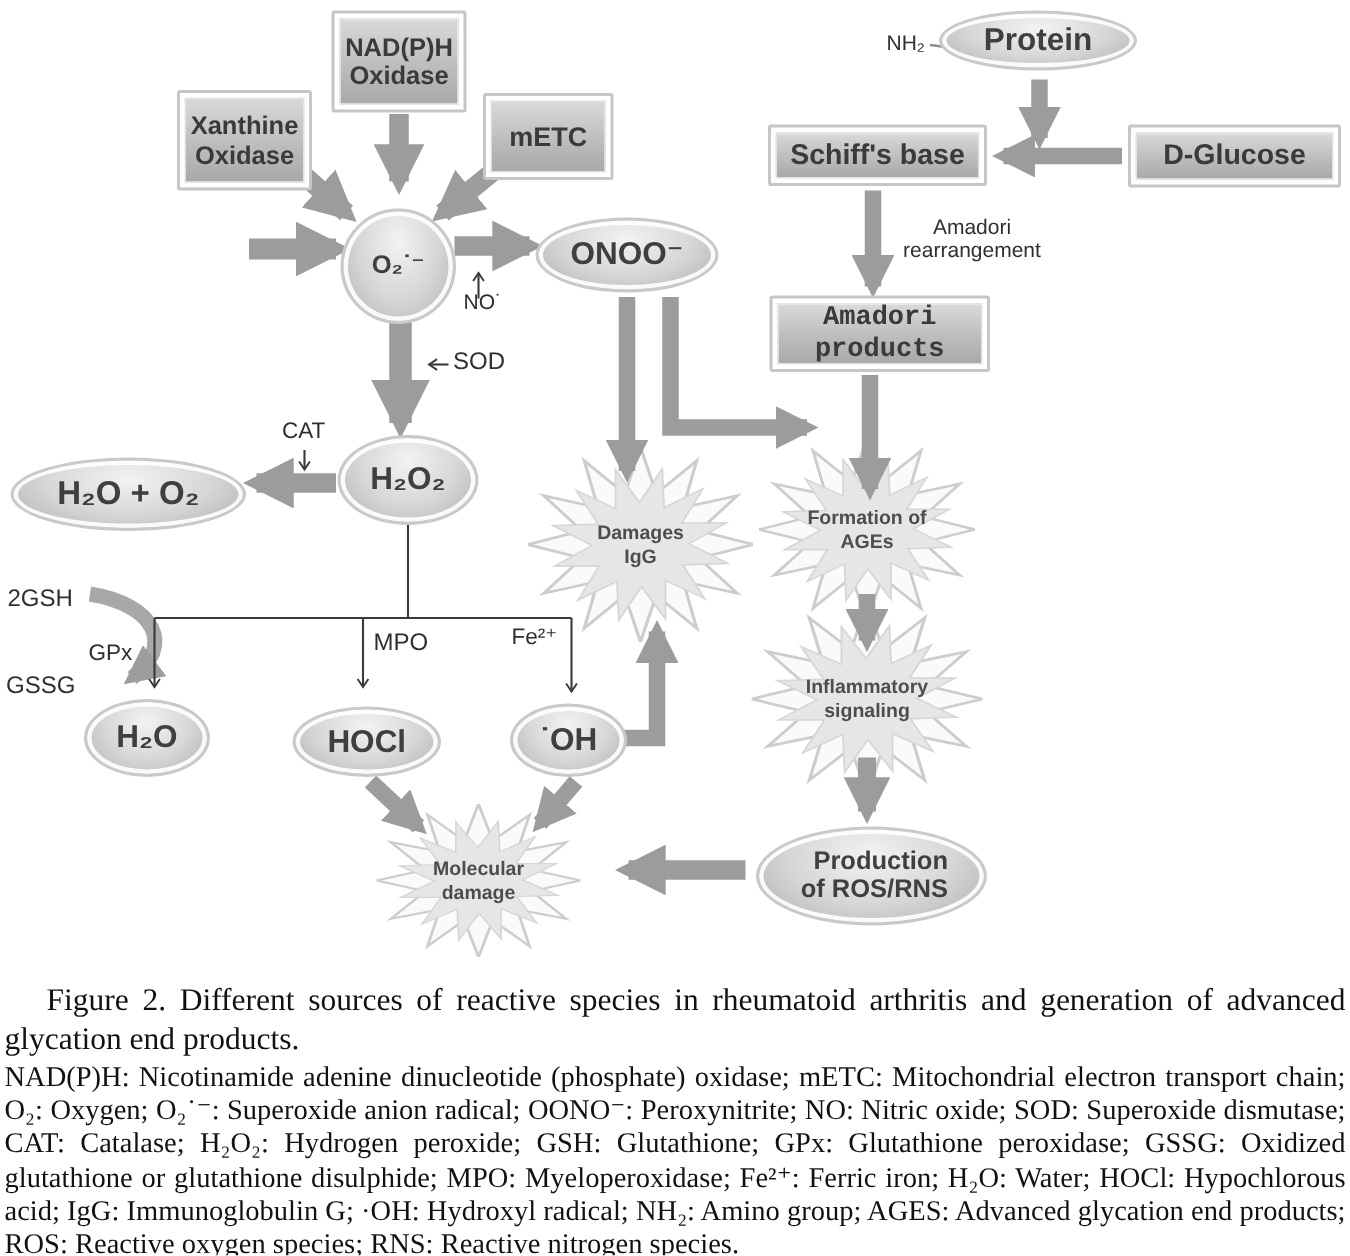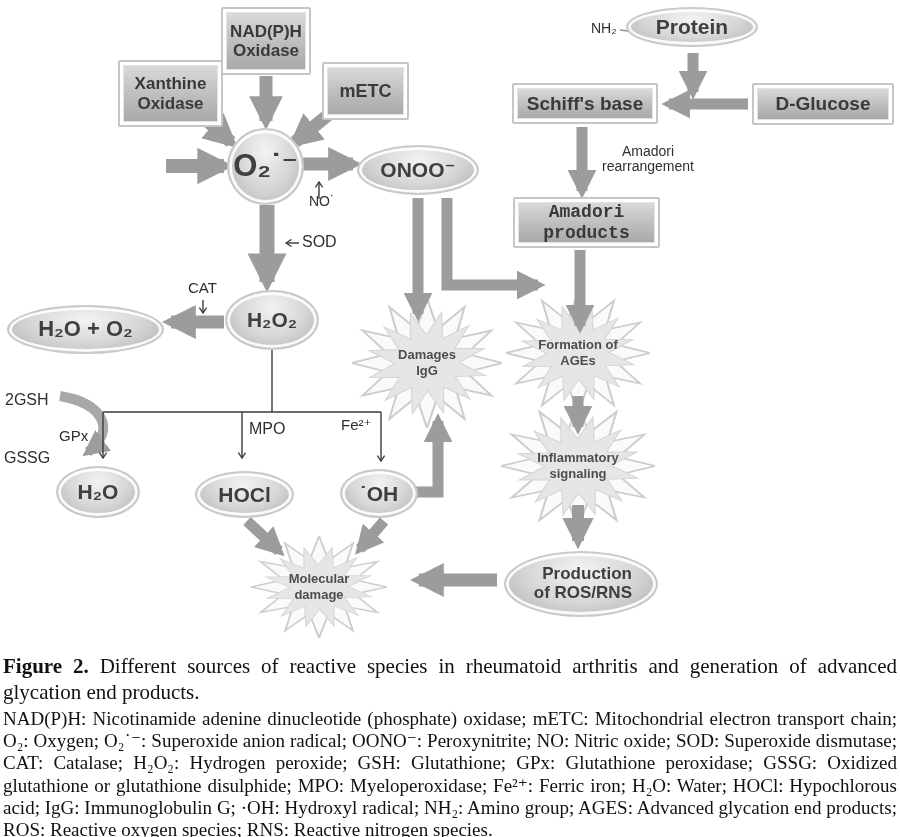--- a/index.html
+++ b/index.html
@@ -26,21 +26,21 @@
     text-align:right;font-size:21px;line-height:1.1;}
 
   .lbl{position:absolute;z-index:3;color:#2f2f2f;font-size:16px;line-height:1.1;}
   .fs13{font-size:14px;} .fs14{font-size:14px;} .fs15{font-size:15px;}
   .fs17{font-size:17px;} .fs18{font-size:18px;} .fs19{font-size:19px;}
   .center{text-align:center;}
 
   .caption{position:absolute;left:3px;top:653px;width:894px;z-index:3;
     font-family:"Liberation Serif","DejaVu Serif",serif;font-size:21px;color:#111;
     text-align:justify;line-height:1.24;}
-  .caption .cap-b{font-weight:bold;}
+  .caption .cap-b{font-weight:normal;margin-left:28px;}
   .legend{position:absolute;left:3px;top:708px;width:894px;z-index:3;
     font-family:"Liberation Serif","DejaVu Serif",serif;font-size:19px;color:#111;
     text-align:justify;line-height:1.17;}
 </style>
 </head>
 <body>
 
 <div id="page">
   <div id="diagram">
 
@@ -113,40 +113,40 @@
         <path d="M103,412 L103,458" marker-end="url(#at)"></path>
         <path d="M242,412 L242,458" marker-end="url(#at)"></path>
         <path d="M381,412 L381,461" marker-end="url(#at)"></path>
         <path d="M319,199 L319,182" marker-end="url(#at)"></path>
         <path d="M203,300 L203,313" marker-end="url(#at)"></path>
         <path d="M299,243 L286,243" marker-end="url(#at)"></path>
         <path d="M620,30 L644,33" stroke="#909090" stroke-width="1.6"></path>
       </g>
     </svg>
 
-    <div class="box" style="left:118px;top:60px;width:105px;height:67px">
+    <div class="box" style="left:118px;top:60px;width:90px;height:67px">
       <div class="box-inner fs17">Xanthine Oxidase</div>
     </div>
     <div class="box" style="left:221px;top:7px;width:90px;height:68px">
       <div class="box-inner fs17">NAD(P)H Oxidase</div>
     </div>
     <div class="box" style="left:322px;top:62px;width:87px;height:58px">
       <div class="box-inner fs18">mETC</div>
     </div>
     <div class="box" style="left:512px;top:83px;width:146px;height:41px">
       <div class="box-inner fs19">Schiff's base</div>
     </div>
     <div class="box" style="left:752px;top:83px;width:142px;height:42px">
       <div class="box-inner fs19">D-Glucose</div>
     </div>
     <div class="box" style="left:513px;top:197px;width:147px;height:51px">
       <div class="box-inner fs18" style="padding:12px 22px;font-family:Liberation Mono, monospace;">Amadori products</div>
     </div>
 
-    <div class="ellipse" style="left:227px;top:128px;width:77px;height:77px;font-size:31px">O₂˙⁻</div>
+    <div class="ellipse" style="left:227px;top:139px;width:77px;height:77px;font-size:17px">O₂˙⁻</div>
     <div class="ellipse" style="left:357px;top:145px;width:122px;height:50px">ONOO⁻</div>
     <div class="ellipse" style="left:7px;top:305px;width:157px;height:49px;font-size:22px">H₂O + O₂</div>
     <div class="ellipse" style="left:225px;top:290px;width:94px;height:60px">H₂O₂</div>
     <div class="ellipse" style="left:56px;top:466px;width:84px;height:52px">H₂O</div>
     <div class="ellipse" style="left:195px;top:471px;width:99px;height:47px">HOCl</div>
     <div class="ellipse" style="left:340px;top:469px;width:78px;height:49px">˙OH</div>
     <div class="ellipse" style="left:504px;top:551px;width:154px;height:66px;font-size:17px;padding:0 24px">Production of ROS/RNS</div>
     <div class="ellipse" style="left:626px;top:7px;width:132px;height:40px">Protein</div>
 
     <div class="lbl fs13" style="left:591px;top:21px">NH₂</div>

